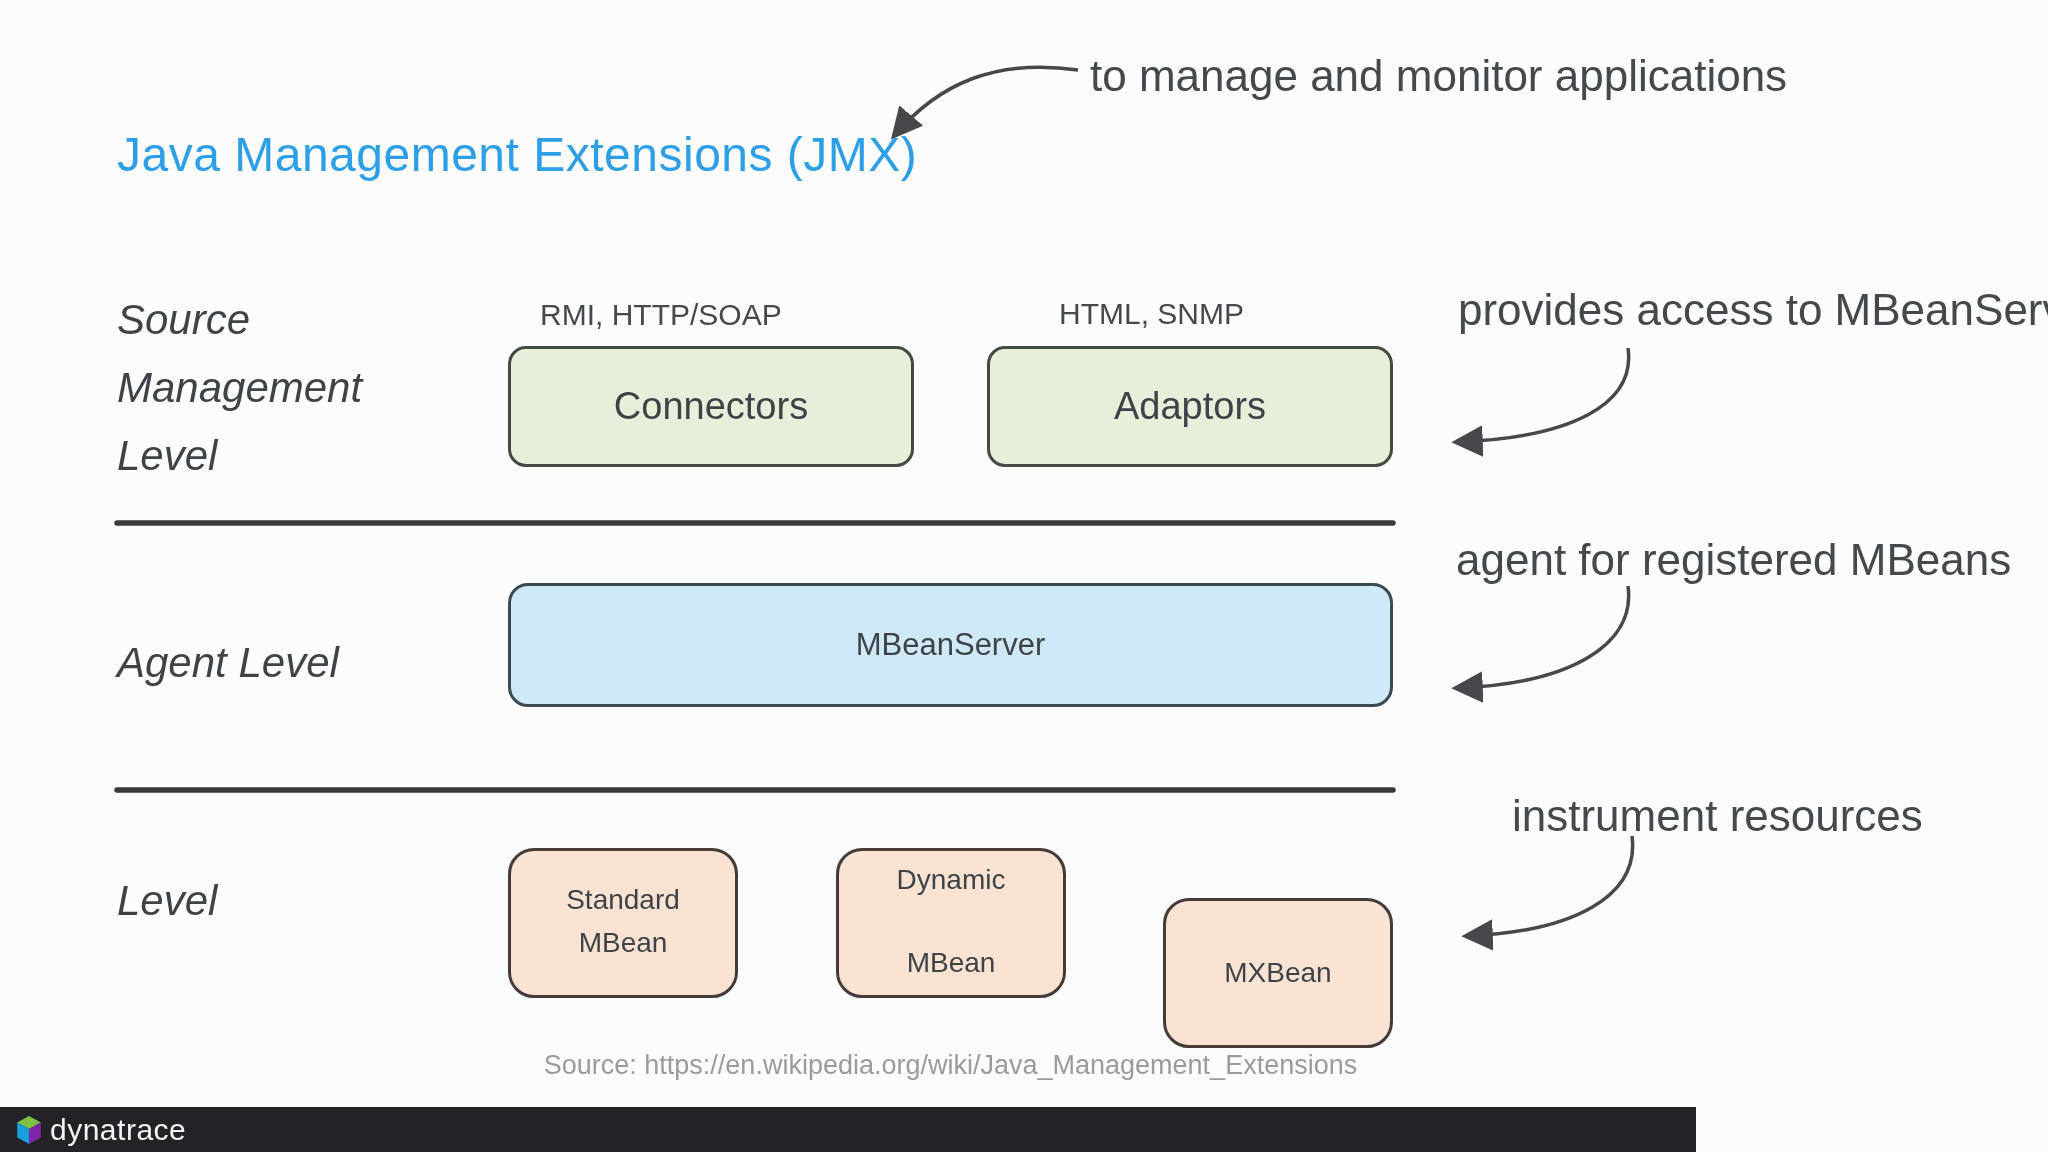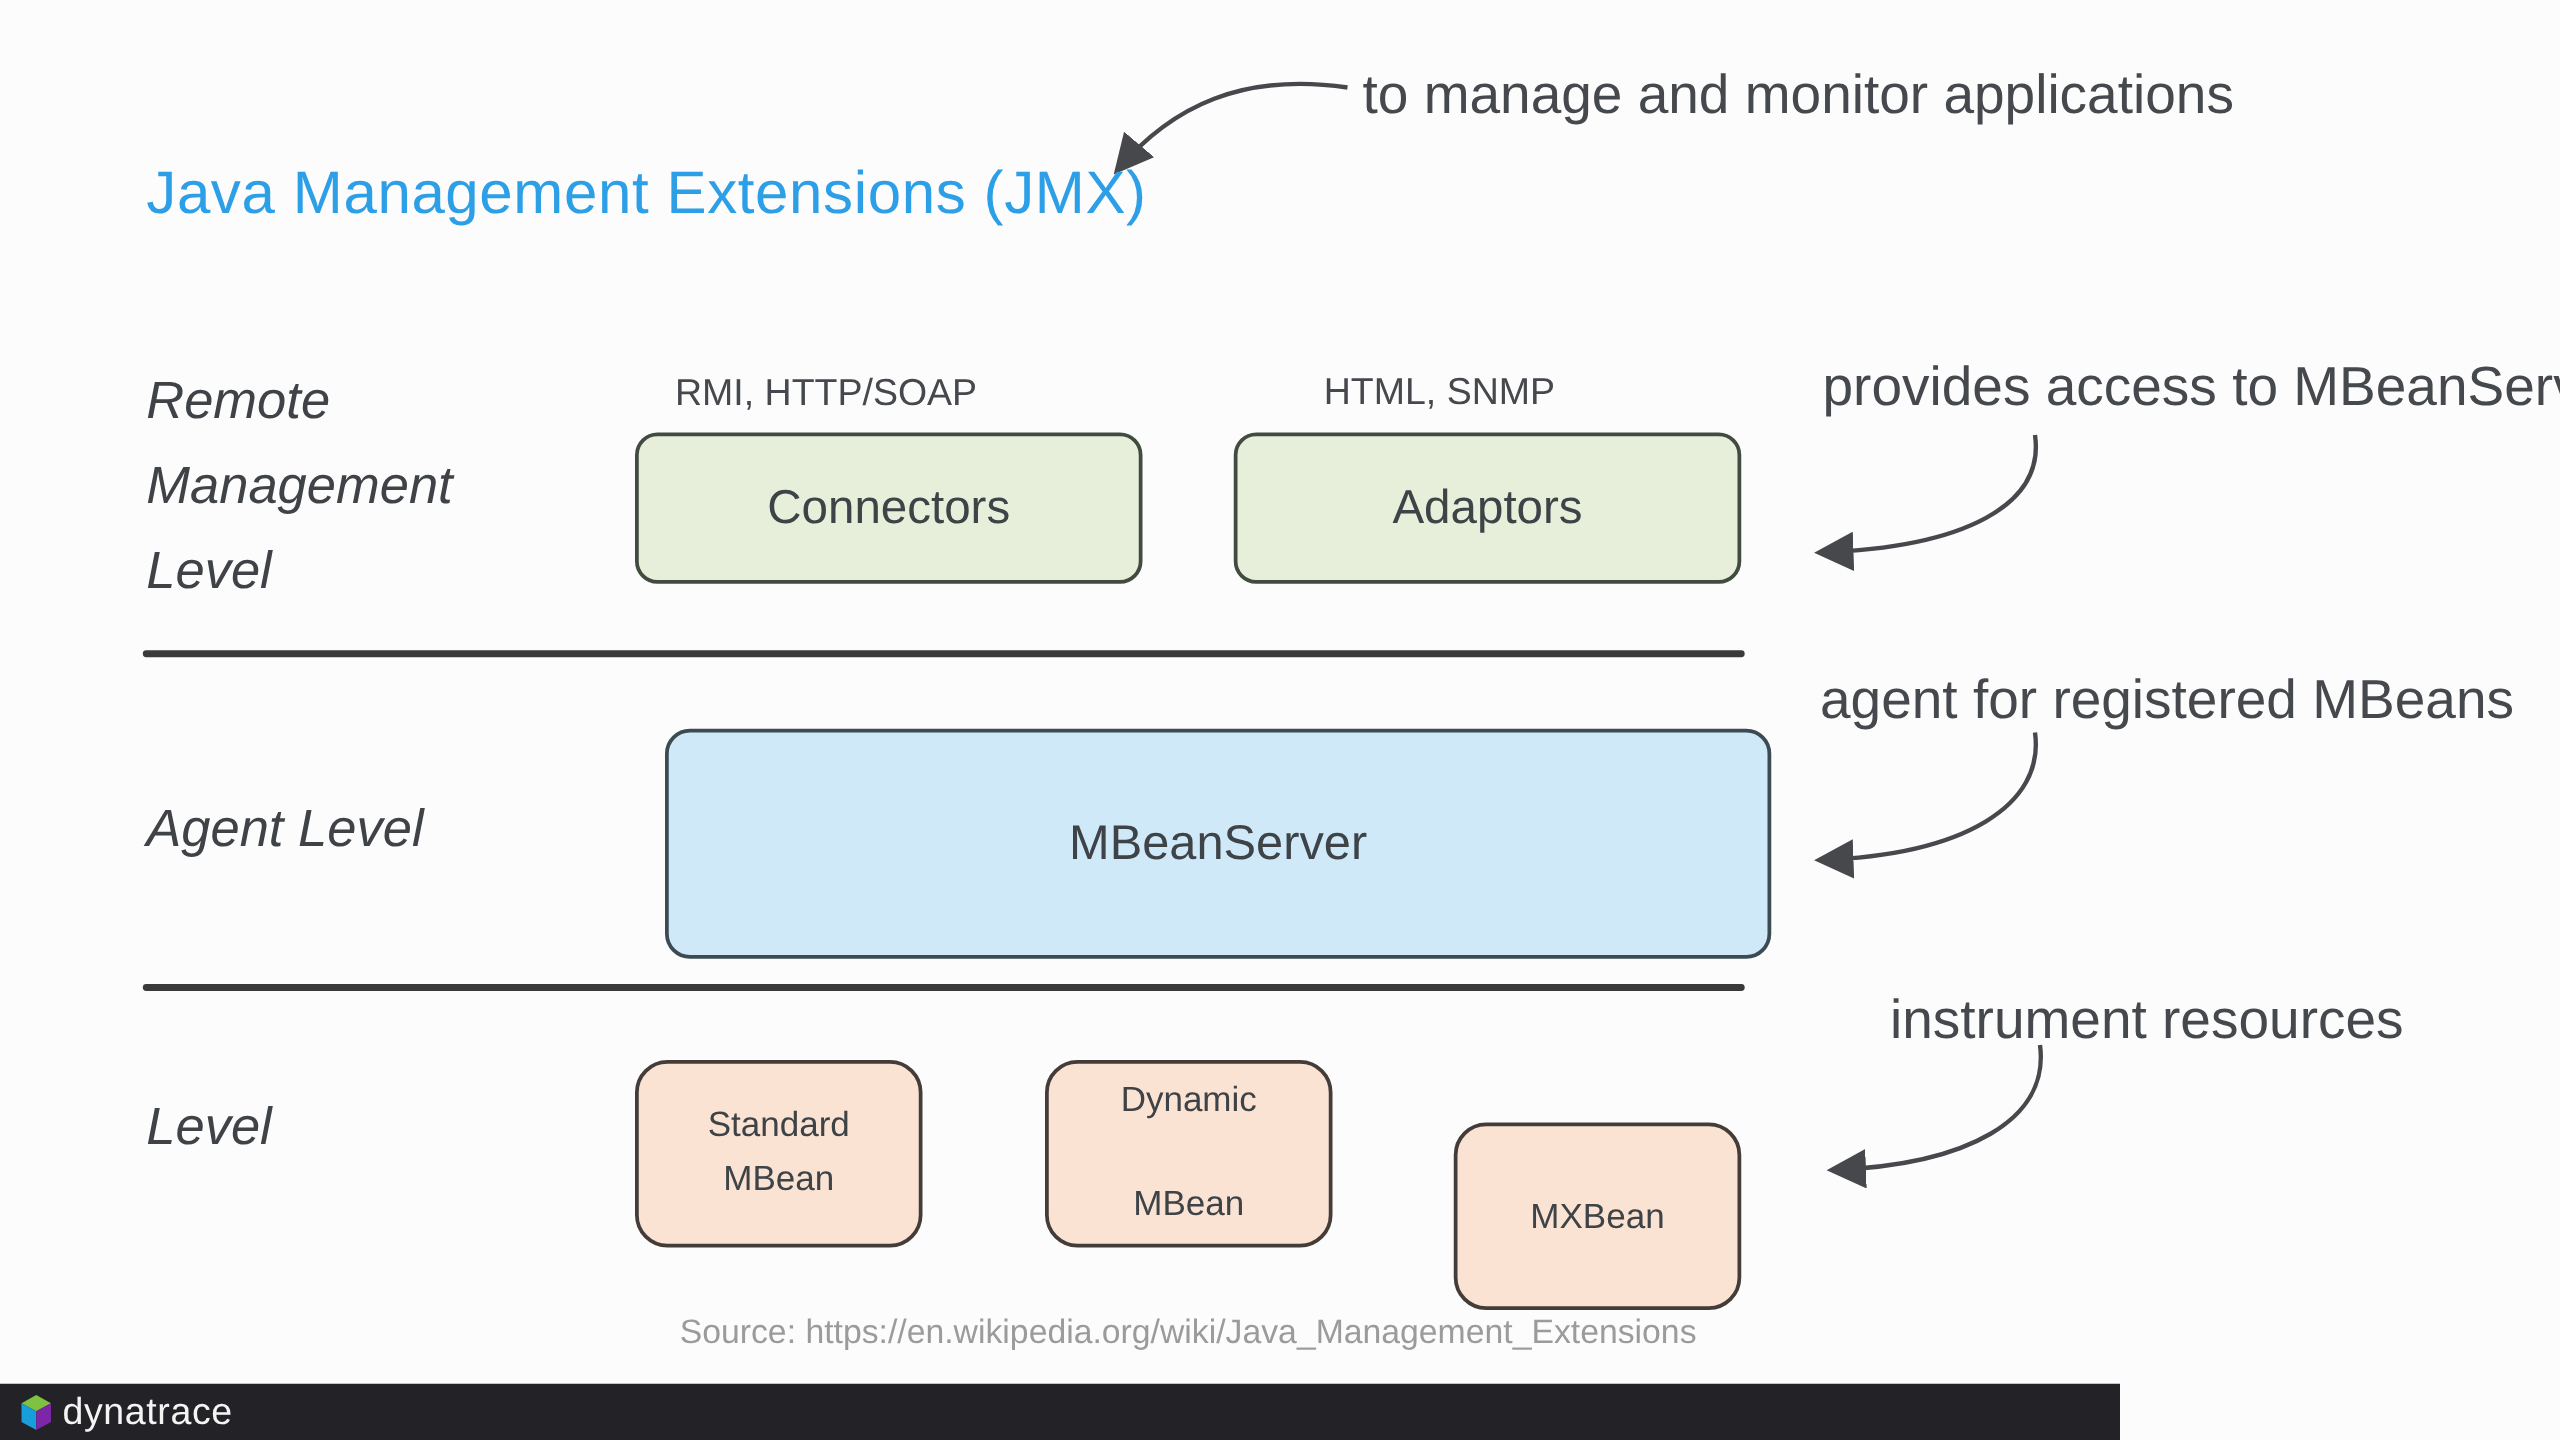--- a/index.html
+++ b/index.html
@@ -34,21 +34,21 @@
 
   .box{
     box-sizing:border-box;display:flex;flex-direction:column;align-items:center;
     justify-content:center;text-align:center;color:#3e4347;
   }
   .box.green{background:#e7efda;border:3px solid #414b40;border-radius:18px;}
   .box.blue{background:#cfe9f8;border:3px solid #3c4a54;border-radius:20px;}
   .box.peach{background:#fbe3d4;border:3px solid #433c38;border-radius:26px;}
   .box.connectors{left:508px;top:346px;width:406px;height:121px;font-size:38px;}
   .box.adaptors{left:987px;top:346px;width:406px;height:121px;font-size:38px;}
-  .box.mbeanserver{left:532px;top:583px;width:885px;height:184px;font-size:39px;}
+  .box.mbeanserver{left:508px;top:583px;width:885px;height:124px;font-size:31px;}
   .box.small{width:230px;height:150px;font-size:38px;}
   .box.standard{left:508px;top:848px;}
   .box.dynamic{left:836px;top:848px;gap:40px;}
   .box.mxbean{left:1163px;top:898px;}
   .box .topline{font-size:28px;line-height:40px;}
   .box .mainline{font-size:28px;line-height:46px;}
 
   .source{
     left:508px;top:1050px;width:885px;text-align:center;font-size:27px;
     color:#9b9b9b;white-space:nowrap;
@@ -83,21 +83,21 @@
   </svg>
 
   <div class="abs title">Java Management Extensions (JMX)</div>
 
   <div class="abs annot manage">to manage and monitor applications</div>
   <div class="abs annot provides">provides access to MBeanServer</div>
   <div class="abs annot agentm">agent for registered MBeans</div>
   <div class="abs annot instr">instrument resources</div>
 
   <div class="abs lvl remote">
-    <div>Remote</div>
+    <div>Source</div>
     <div>Management</div>
     <div>Level</div>
   </div>
   <div class="abs lvl agent">
     <div>Agent Level</div>
   </div>
   <div class="abs lvl instrumentation">
     <div>Level</div>
   </div>
 

